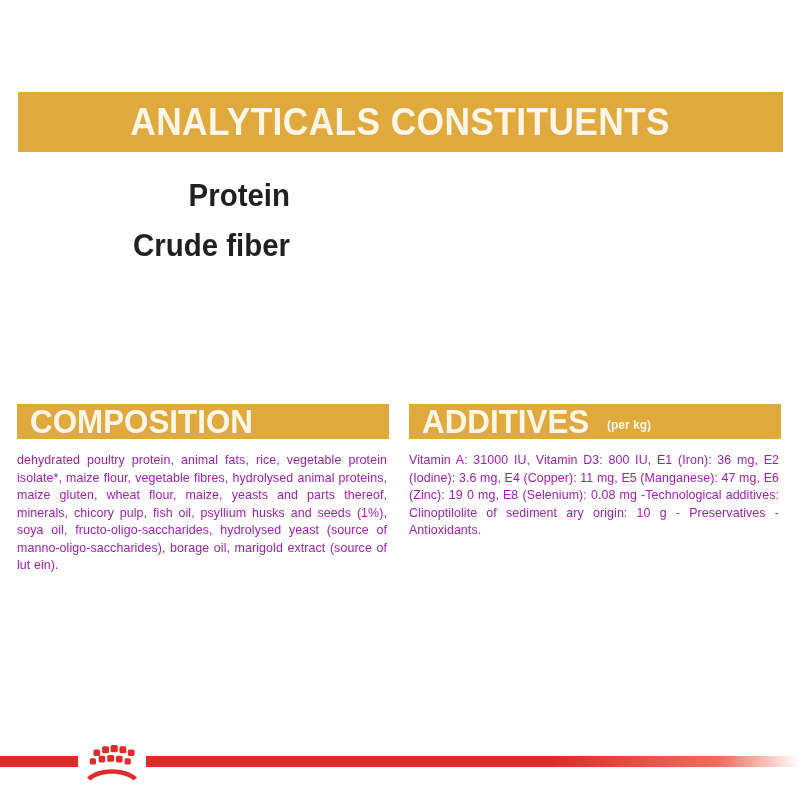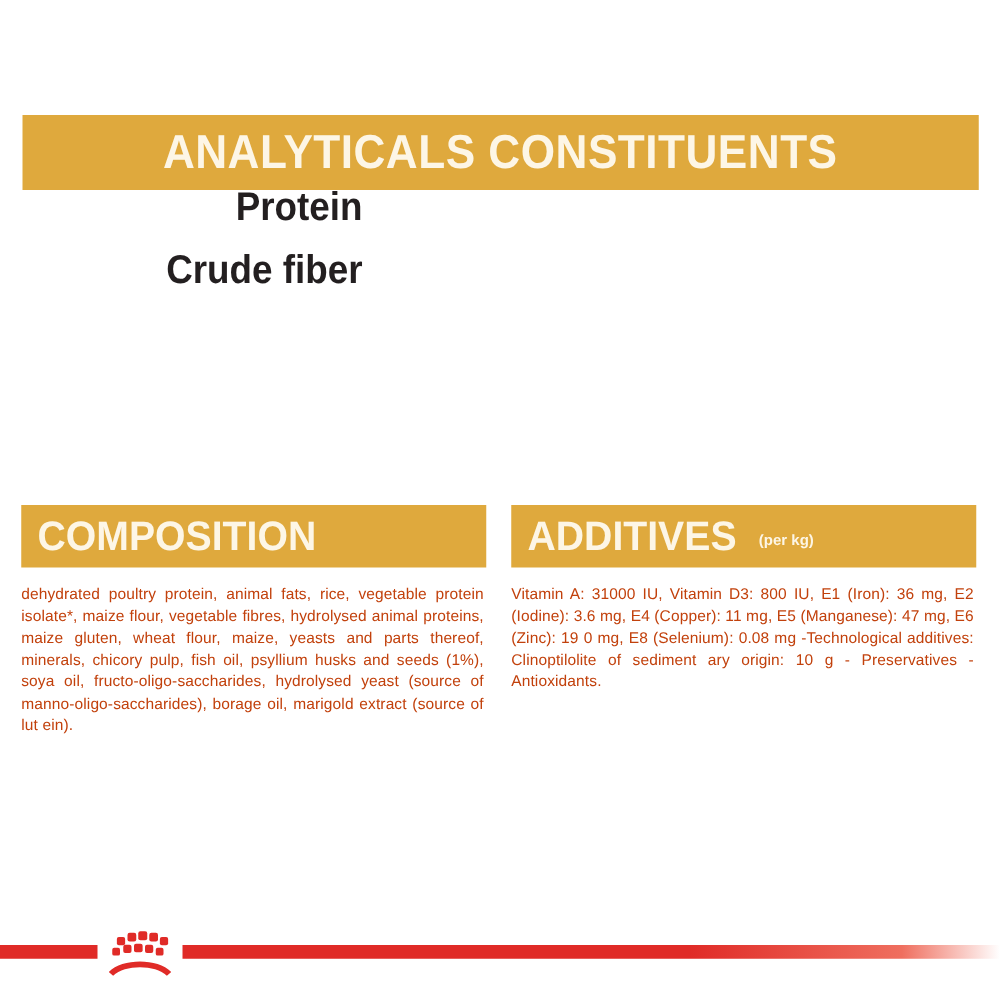--- a/index.html
+++ b/index.html
@@ -39,21 +39,21 @@
     letter-spacing: 0.4px;
     transform: scaleX(0.93);
     transform-origin: center;
     white-space: nowrap;
   }
 
   
   .chart {
     position: absolute;
     left: 0px;
-    top: 140px;
+    top: 170px;
     width: 800px;
     height: 155px;
   }
   .chart-row {
     position: relative;
     height: 50px;
     display: flex;
     align-items: center;
   }
   .chart-label {
@@ -96,21 +96,21 @@
     left: 0;
     top: 404px;
     width: 800px;
     display: flex;
     gap: 20px;
     padding: 0 17px;
   }
   .panel { width: 372px; }
 
   .panel-head {
-    height: 50px;
+    height: 35px;
     background: #dfa93d;
     display: flex;
     align-items: center;
     padding-left: 13px;
     gap: 9px;
   }
   .panel-head .head-main {
     color: #fdf6e6;
     font-family: "Liberation Sans", sans-serif;
     font-weight: 700;
@@ -126,21 +126,21 @@
     font-weight: 700;
     font-size: 12px;
     white-space: nowrap;
     position: relative;
     top: 3px;
   }
 
   .panel-body {
     margin-top: 13px;
     padding-right: 2px;
-    color: #c2410c;
+    color: #a21caf;
     font-family: "Liberation Sans", sans-serif;
     font-size: 12.4px;
     line-height: 17.5px;
     text-align: justify;
     text-justify: inter-word;
     letter-spacing: 0.1px;
   }
   #additives-body { text-align: justify; }
 
   

